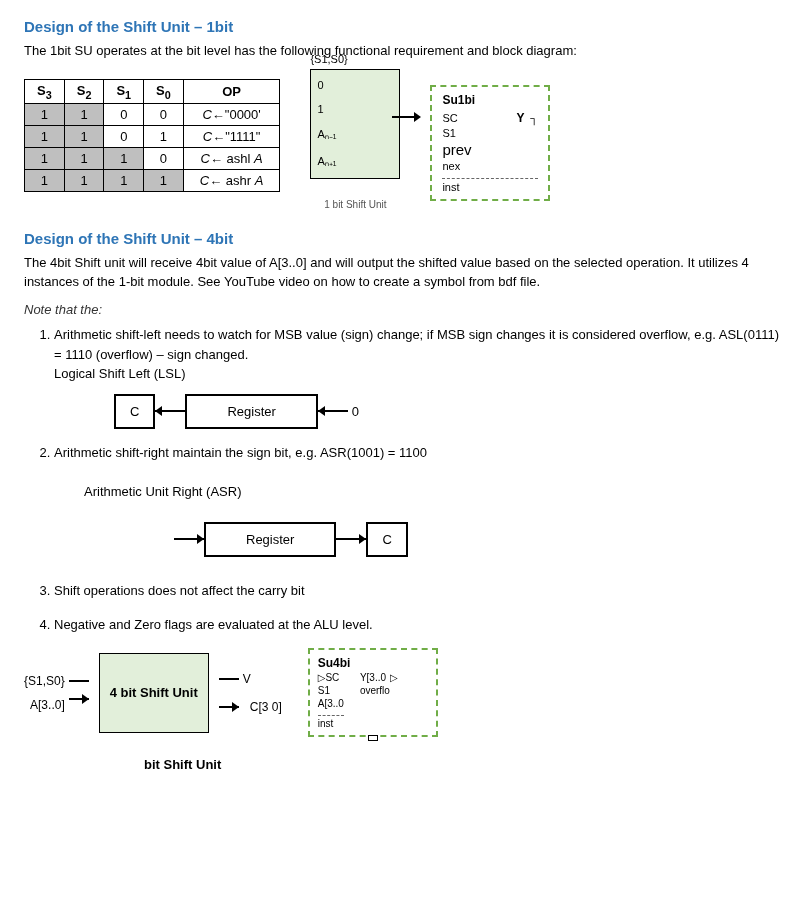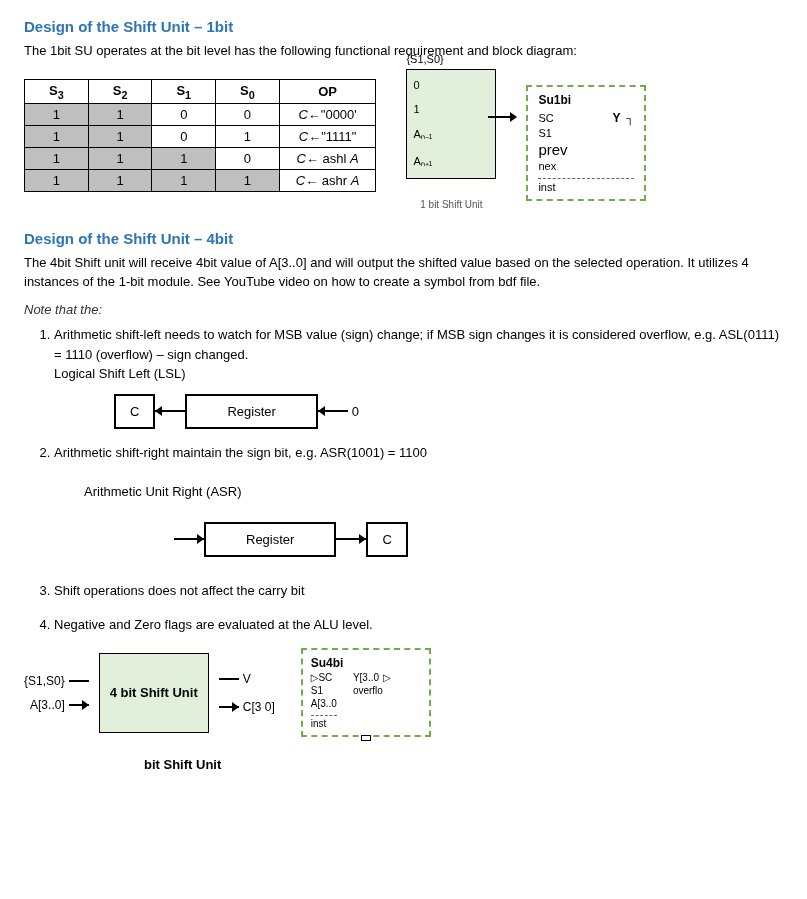--- a/index.html
+++ b/index.html
@@ -28,21 +28,21 @@
       margin-bottom: 6px;
     }
     
     .truth-table {
       border-collapse: collapse;
       margin: 10px 0;
       font-size: 13px;
     }
     .truth-table td, .truth-table th {
       border: 1px solid #000;
-      padding: 3px 24px;
+      padding: 3px 12px;
       text-align: center;
     }
     .truth-table th {
       font-weight: bold;
     }
     .truth-table .highlight {
       background: #bfbfbf;
     }
     .truth-table .op-col {
       padding: 3px 16px;
@@ -383,38 +383,38 @@
   </li>
 </ol>
 
 <div class="su4bi-section">
 
   <div class="su4bi-inputs">
     <div style="display:flex; align-items:center; gap:4px;">
       <span style="font-size:12px;">{S1,S0}</span>
       <div style="width:20px; height:2px; background:#000;"></div>
     </div>
-    <div style="display:flex; align-items:center; gap:4px;">
+    <div style="display:flex; align-items:flex-start; gap:4px;">
       <span style="font-size:12px;">A[3..0]</span>
       <div style="display:flex; align-items:center;">
         <div class="arr-right-line" style="width:20px;"></div>
       </div>
     </div>
   </div>
 
   <div class="su4bi-box">
     <span>4 bit Shift Unit</span>
   </div>
 
   <div class="su4bi-outputs">
     <div style="display:flex; align-items:center; gap:4px;">
       <div style="width:20px; height:2px; background:#000;"></div>
       <span style="font-size:12px;">V</span>
     </div>
-    <div style="display:flex; align-items:center; gap:4px;">
+    <div style="display:flex; align-items:center; gap:11px;">
       <div style="display:flex; align-items:center;">
         <div class="arr-right-line" style="width:20px;"></div>
       </div>
       <span style="font-size:12px;">C[3  0]</span>
     </div>
   </div>
 
   <div style="margin-left:16px;">
     <div class="su4bi-symbol">
       <div class="su4bi-symbol-title">Su4bi</div>

